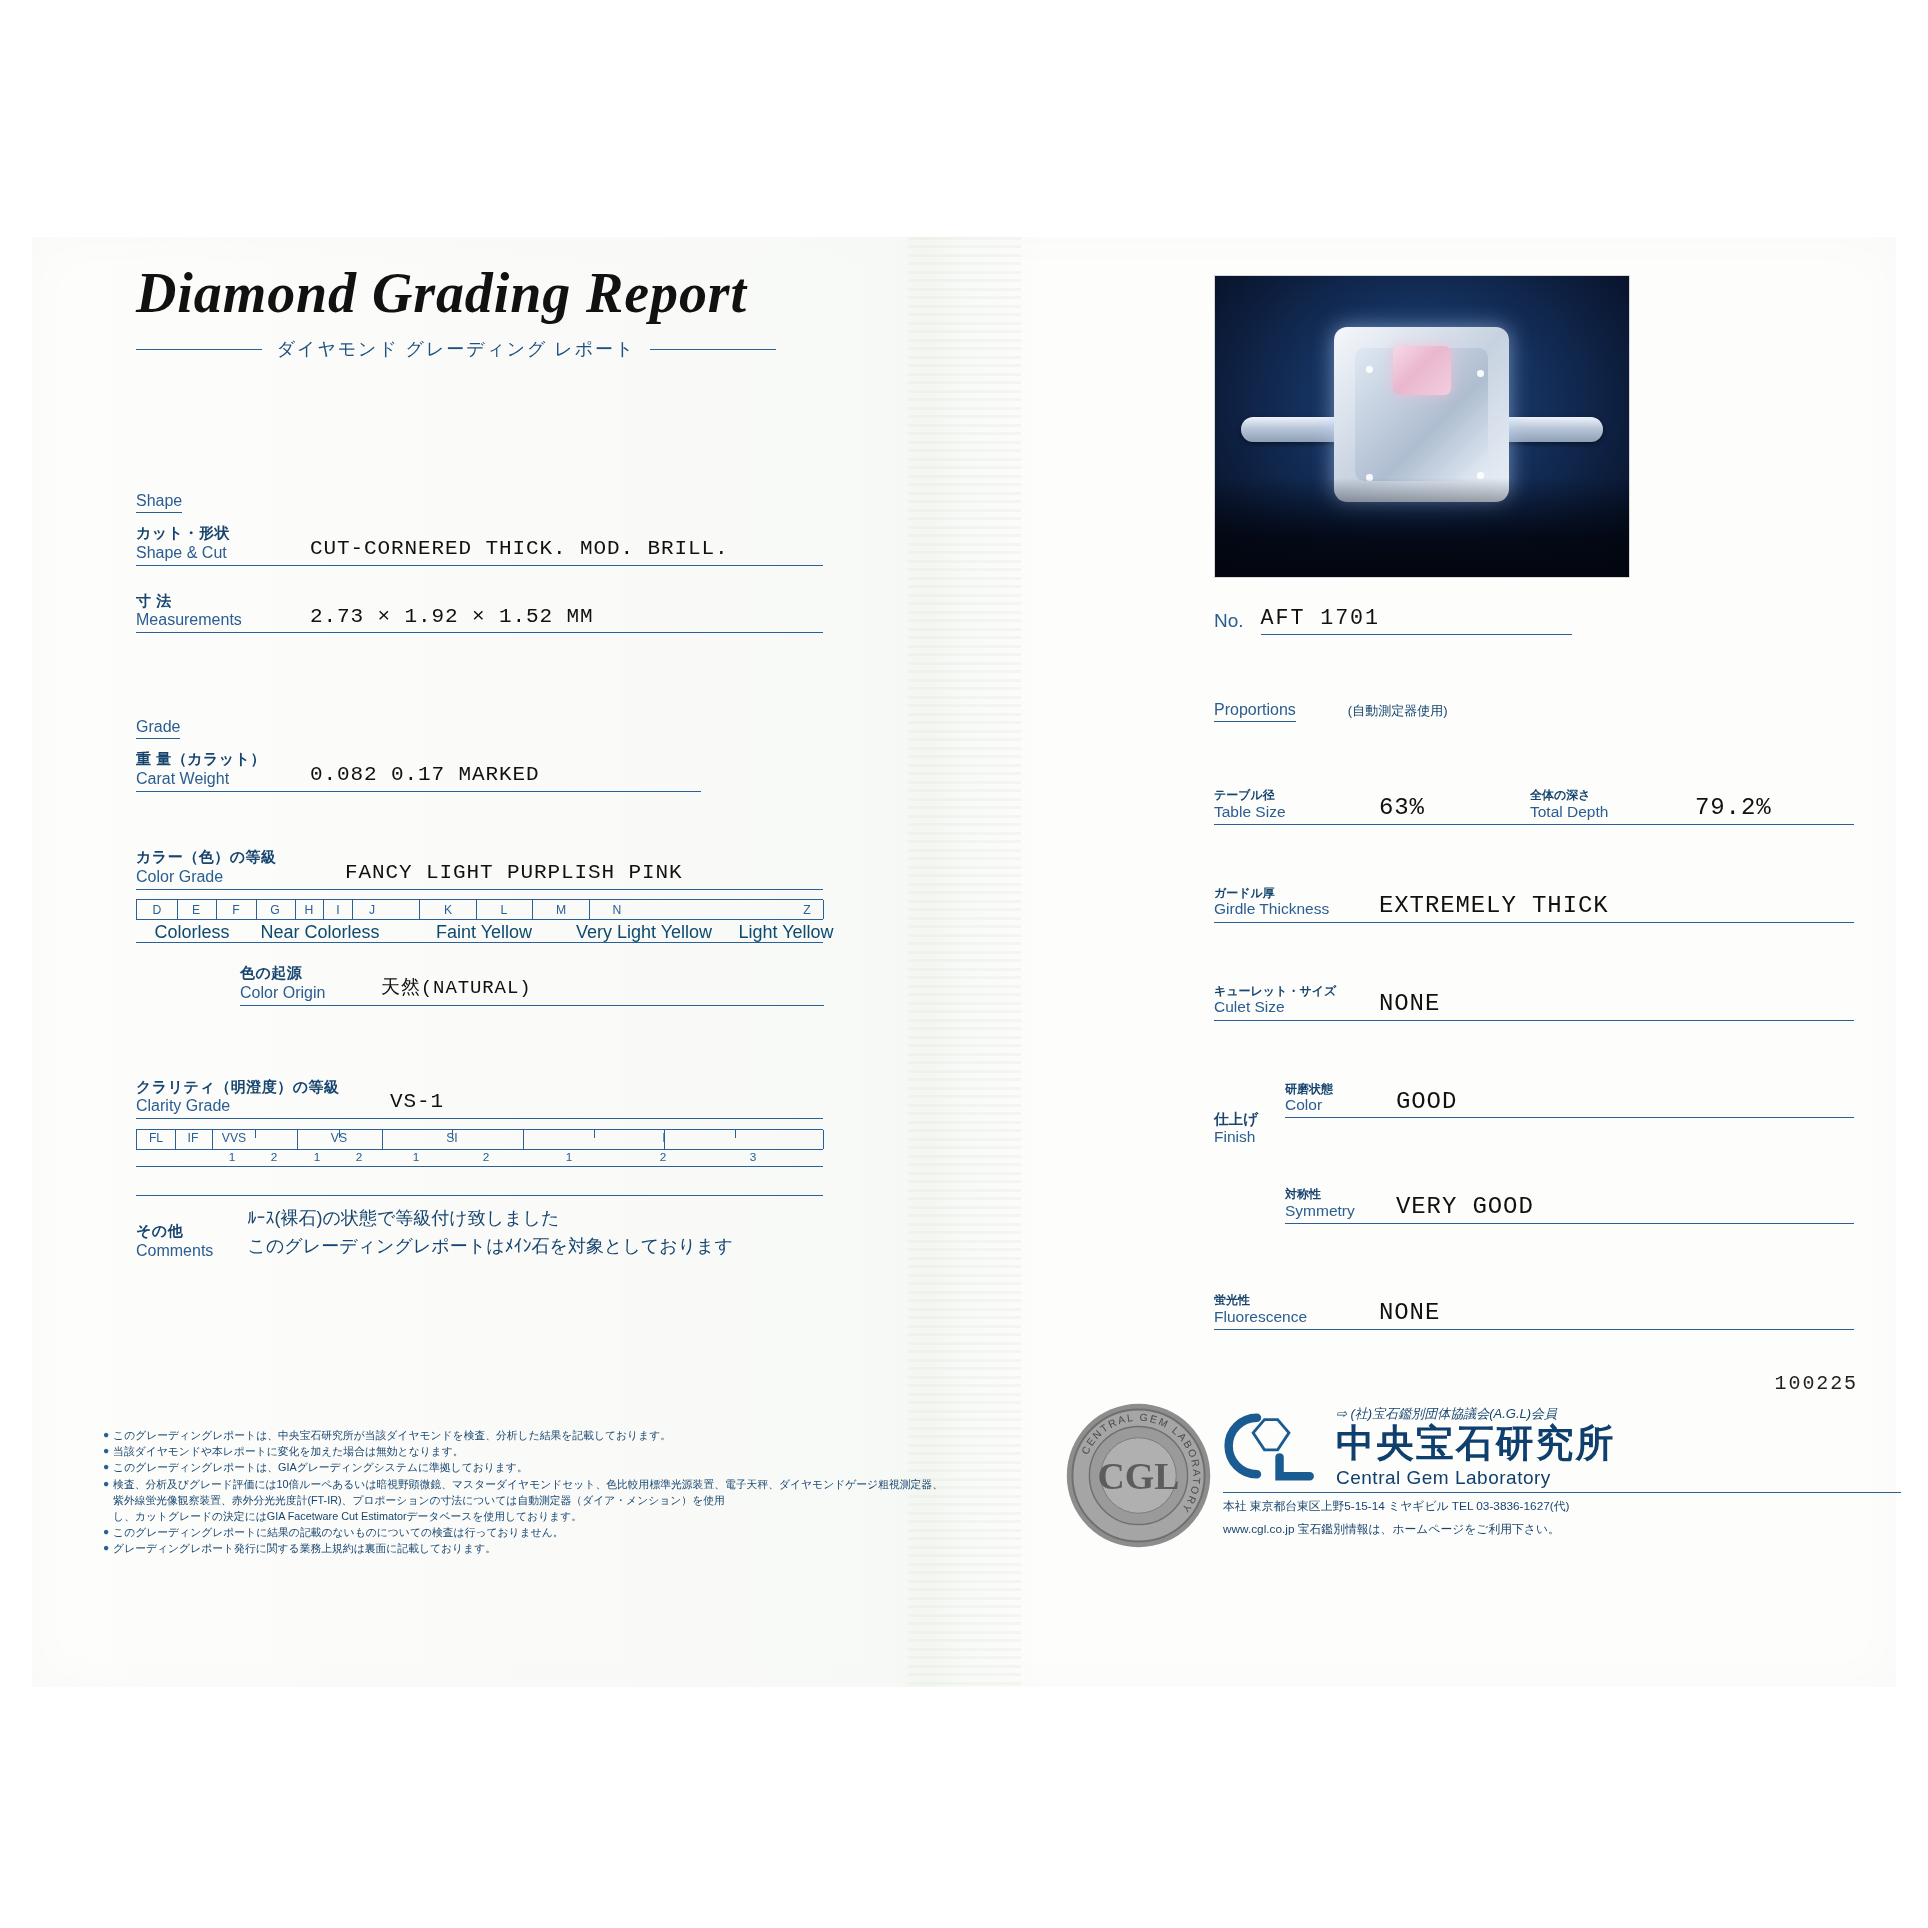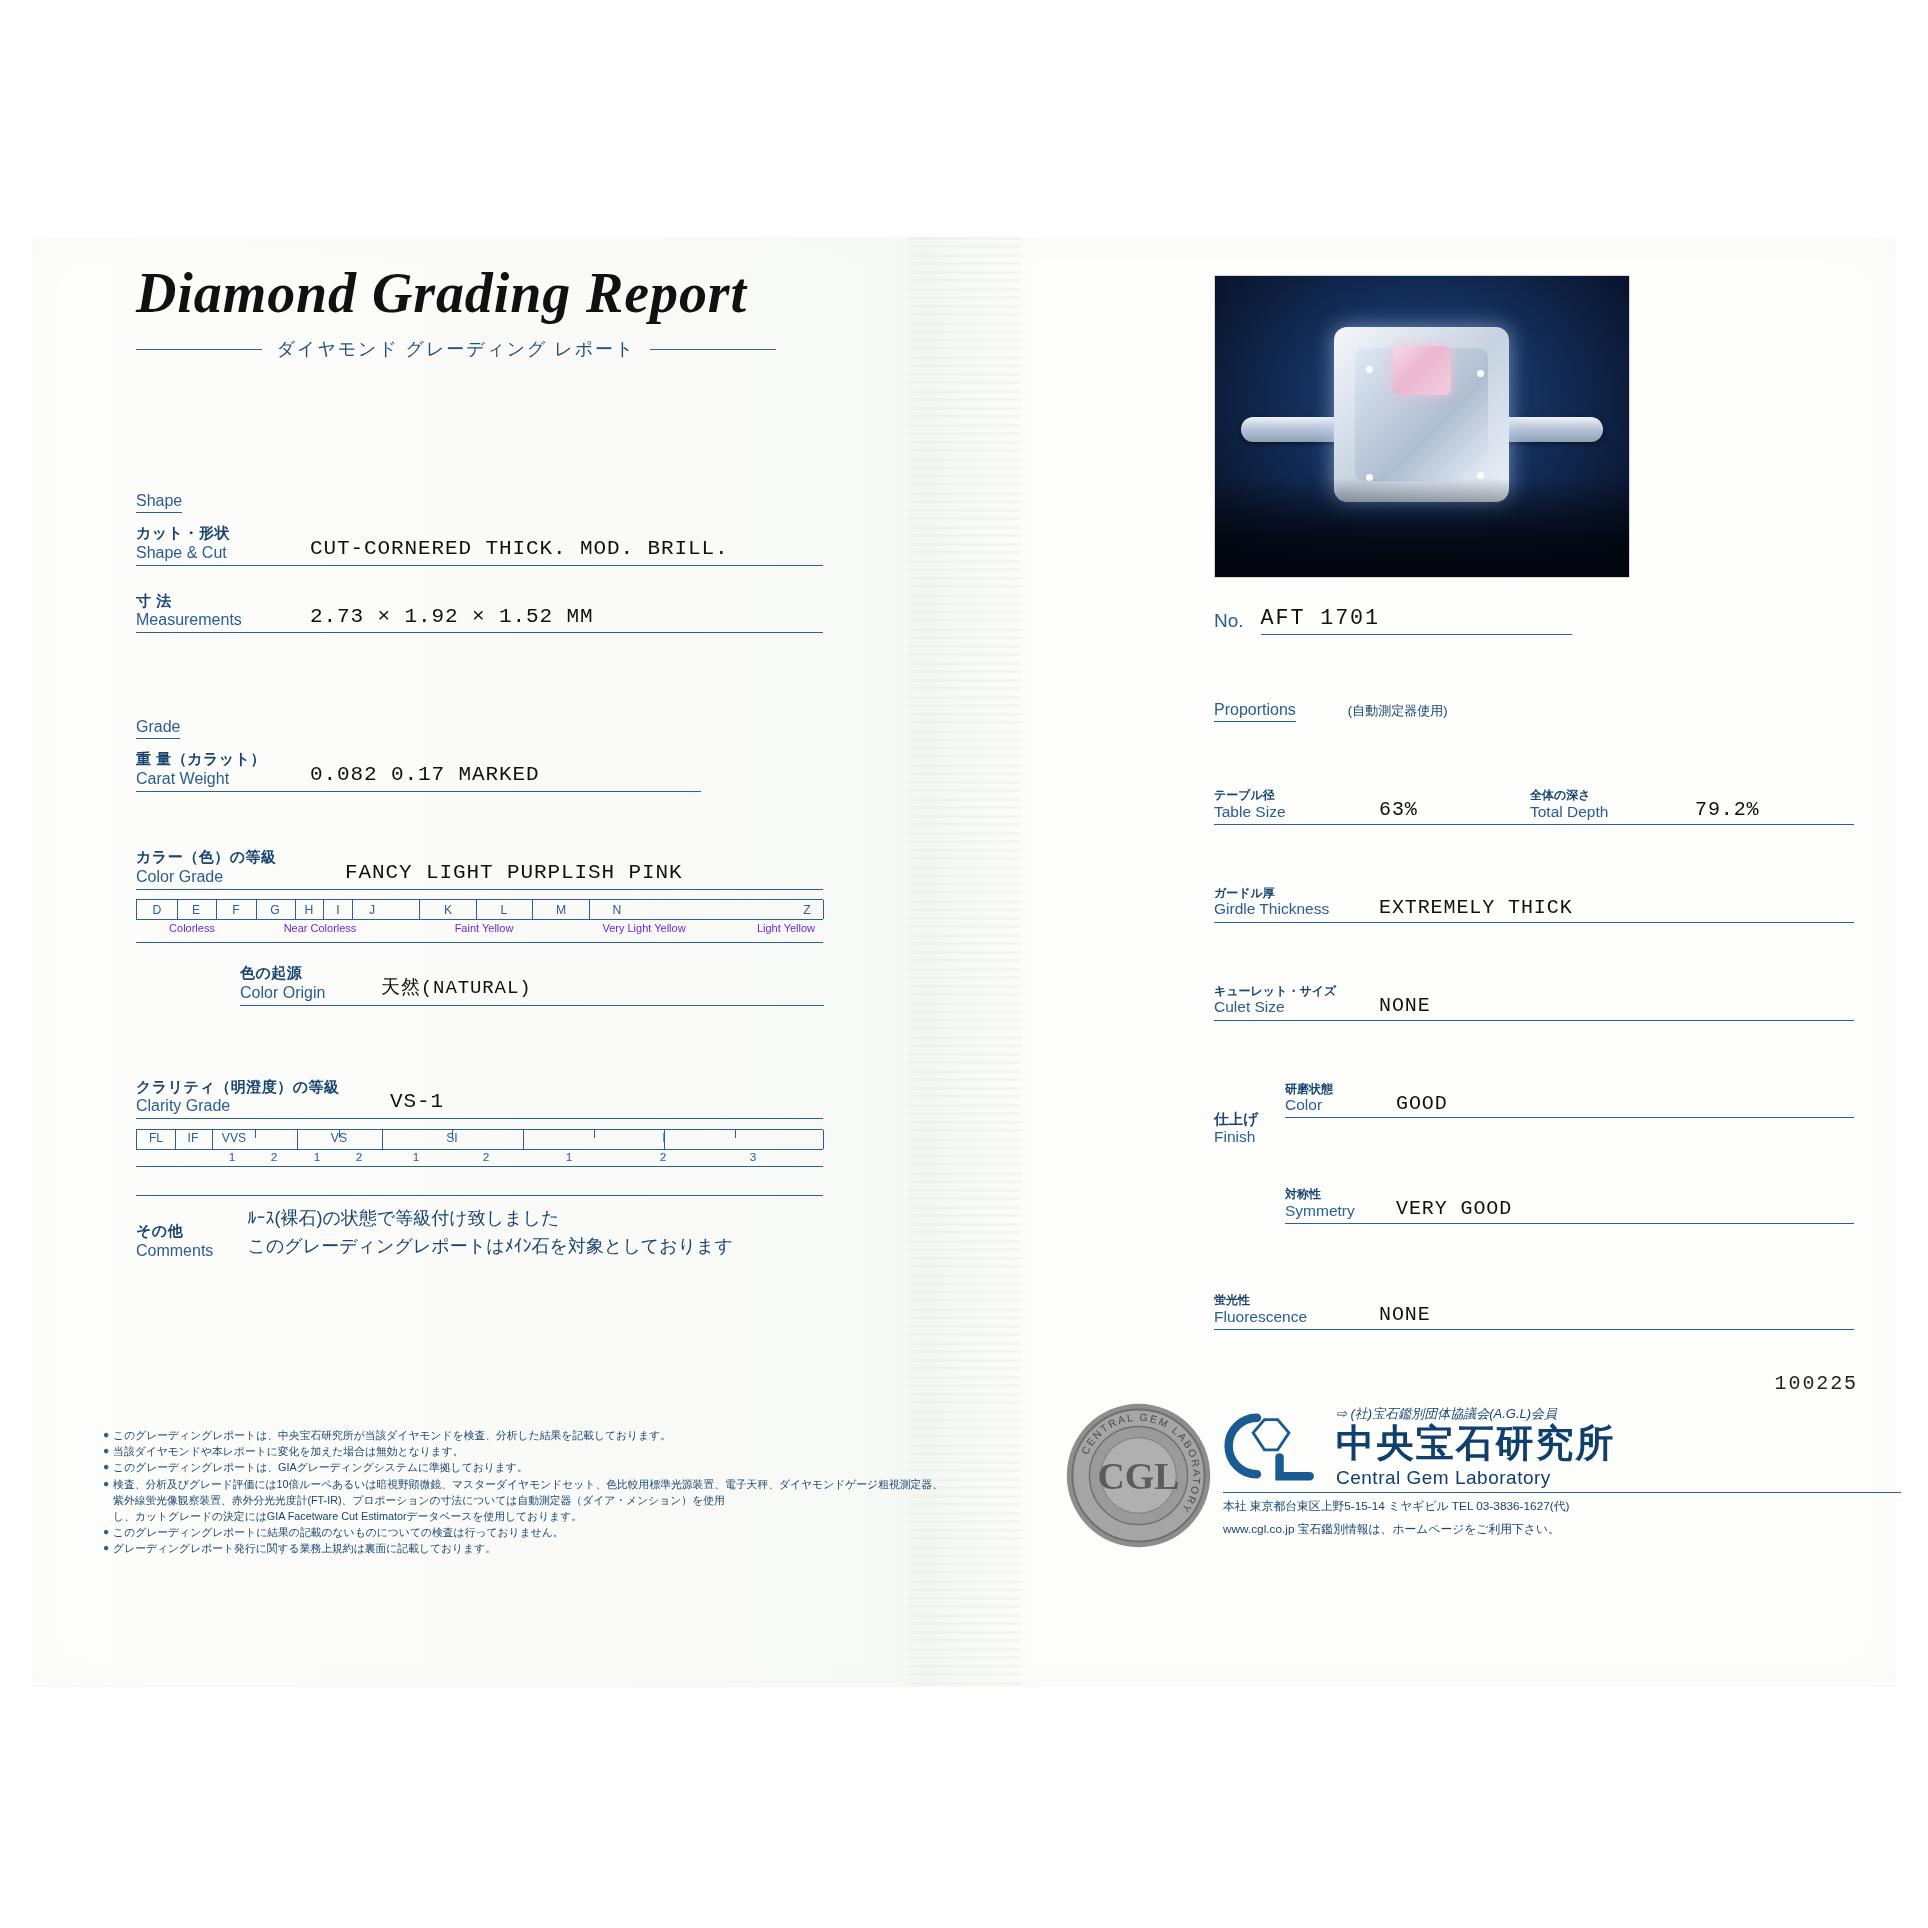--- a/index.html
+++ b/index.html
@@ -174,22 +174,22 @@
     top: 1.9px;
     transform: translateX(-50%);
   }
   .scale-captions {
     position: relative;
     height: 19px;
     margin-top: 1.9px;
   }
   .scale-captions span {
     position: absolute;
-    font-size: 11px;
-    color: #6d28d9;
+    font-size: 18px;
+    color: #0c4a6e;
     transform: translateX(-50%);
     white-space: nowrap;
   }
   .scale-underline {
     border-bottom: 0.9px solid #2a6095;
     width: 687px;
     margin-top: 0.9px;
   }
 
   .clarity-bar {
@@ -339,21 +339,21 @@
     border-bottom: 0.9px solid #2a6095;
     padding-bottom: 2.8px;
     margin-top: 13px;
     width: 640px;
   }
   .plabel { width: 165px; flex: 0 0 auto; line-height: 1.2; }
   .plabel .jp { display:block; font-size: 12px; font-weight: bold; color:#17456f;margin-top:48px; }
   .plabel .en { display:block; font-size: 15.5px; color:#2a5d90; }
   .pvalue {
     font-family: "Liberation Mono", monospace;
-    font-size: 20px;
+    font-size: 24px;
     color: #111;
     letter-spacing: 0.9px;
     flex: 1 1 auto;
     white-space: nowrap;
   }
   .pvalue.narrow { flex: 0 0 151px; }
   .finish-block {
     display: flex;
     align-items: stretch;
     margin-top: 13px;

